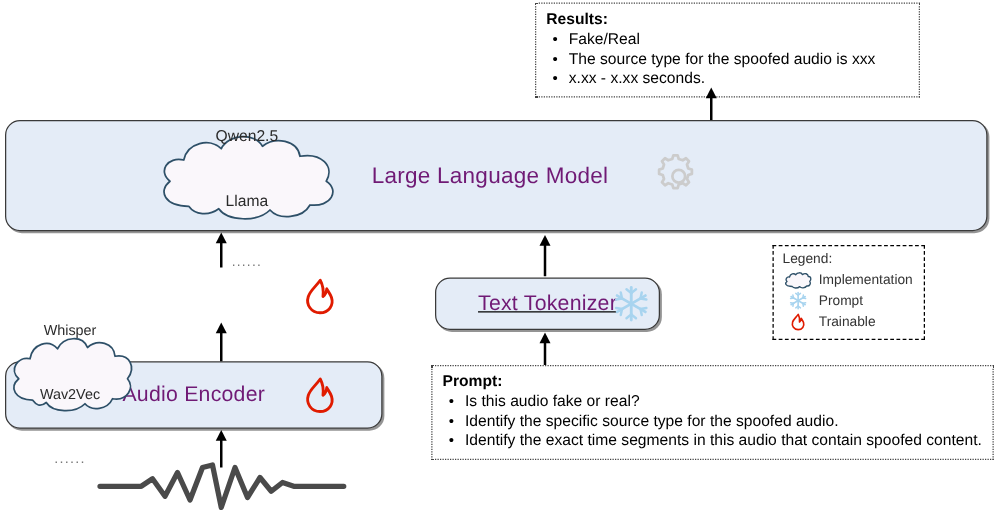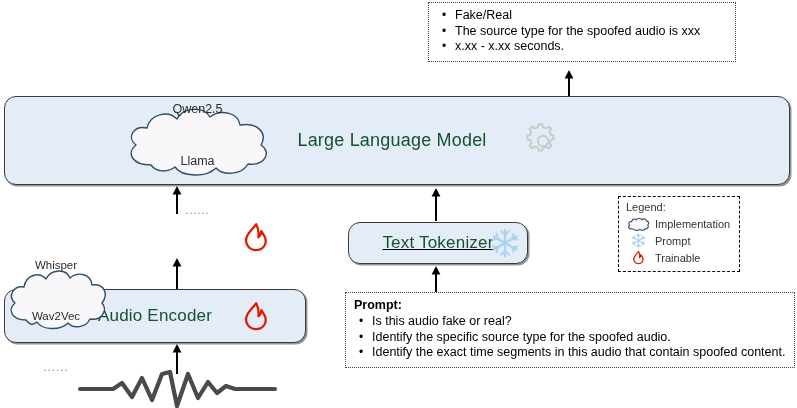--- a/index.html
+++ b/index.html
@@ -30,21 +30,21 @@
     background: #e4ecf7;
     border: 1.6px solid #3a3a3a;
     border-radius: 12px;
     box-shadow: 1.5px 1.5px 0 rgba(60,60,60,0.55);
     display: flex;
     align-items: center;
     justify-content: center;
   }
   .proclabel {
     font-size: 17px;
-    color: #14532d;
+    color: #701a75;
     letter-spacing: 0.2px;
     white-space: nowrap;
   }
   .llm-label { font-size: 18px; }
 
   
   .dotbox {
     background: #ffffff;
     border: 1.5px dotted #444444;
     padding: 5px 8px 6px 8px;
@@ -137,20 +137,21 @@
   .cloud-sm .cloudtext span { font-size: 11.5px; line-height: 15px; }
 
   svg { display: block; overflow: visible; }
 </style>
 </head>
 <body>
 
 <div id="canvas">
 
   <div class="abs dotbox" style="left:428px; top:2px; width:308px;">
+    <div class="ttl">Results:</div>
     <ul>
       <li>Fake/Real</li>
       <li>The source type for the spoofed audio is xxx</li>
       <li>x.xx - x.xx seconds.</li>
     </ul>
   </div>
 
   <div class="abs" style="left:558px; top:70px; width:22px; height:28px;">
     <svg width="22" height="28" viewBox="0 0 22 28">
       <line x1="11" y1="28" x2="11" y2="6" stroke="#000" stroke-width="2"></line>

